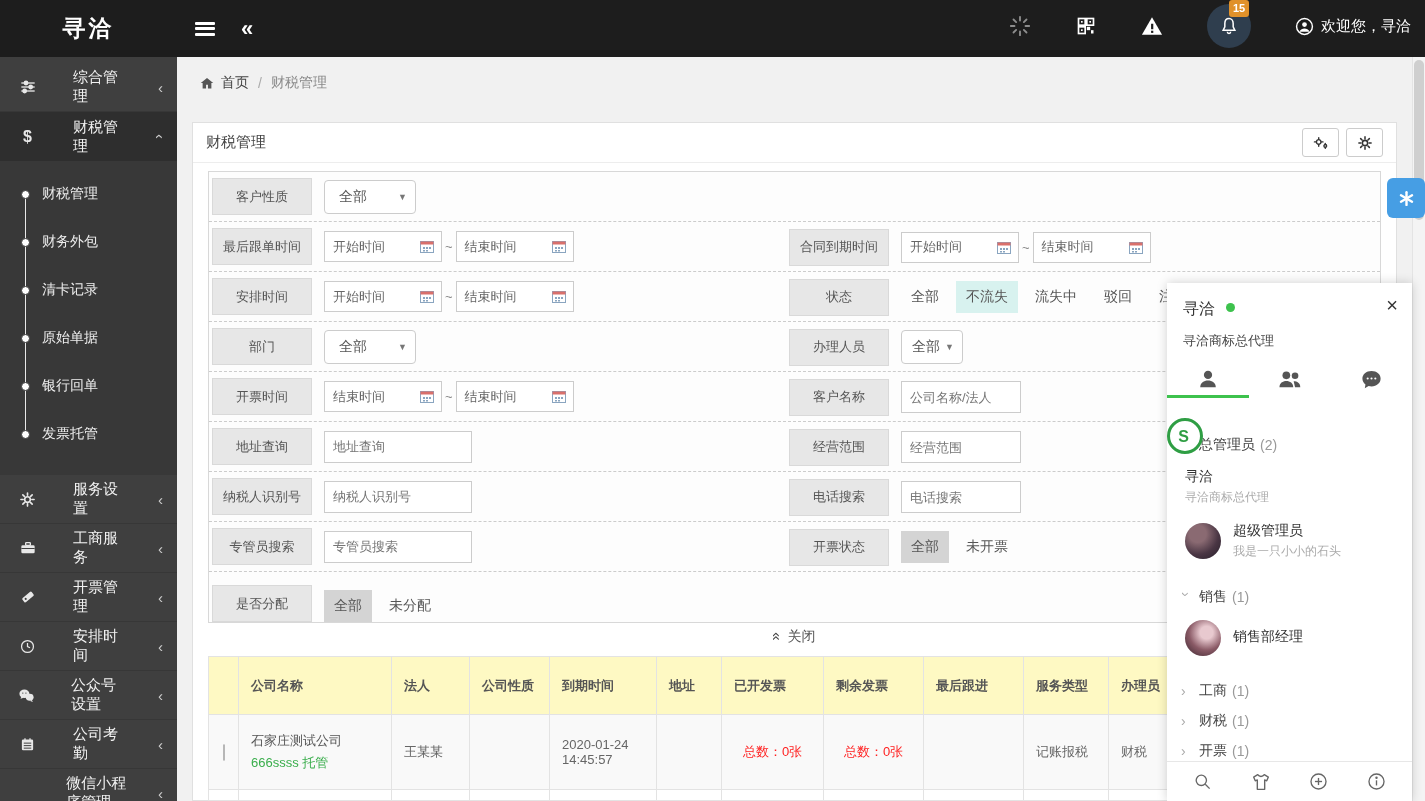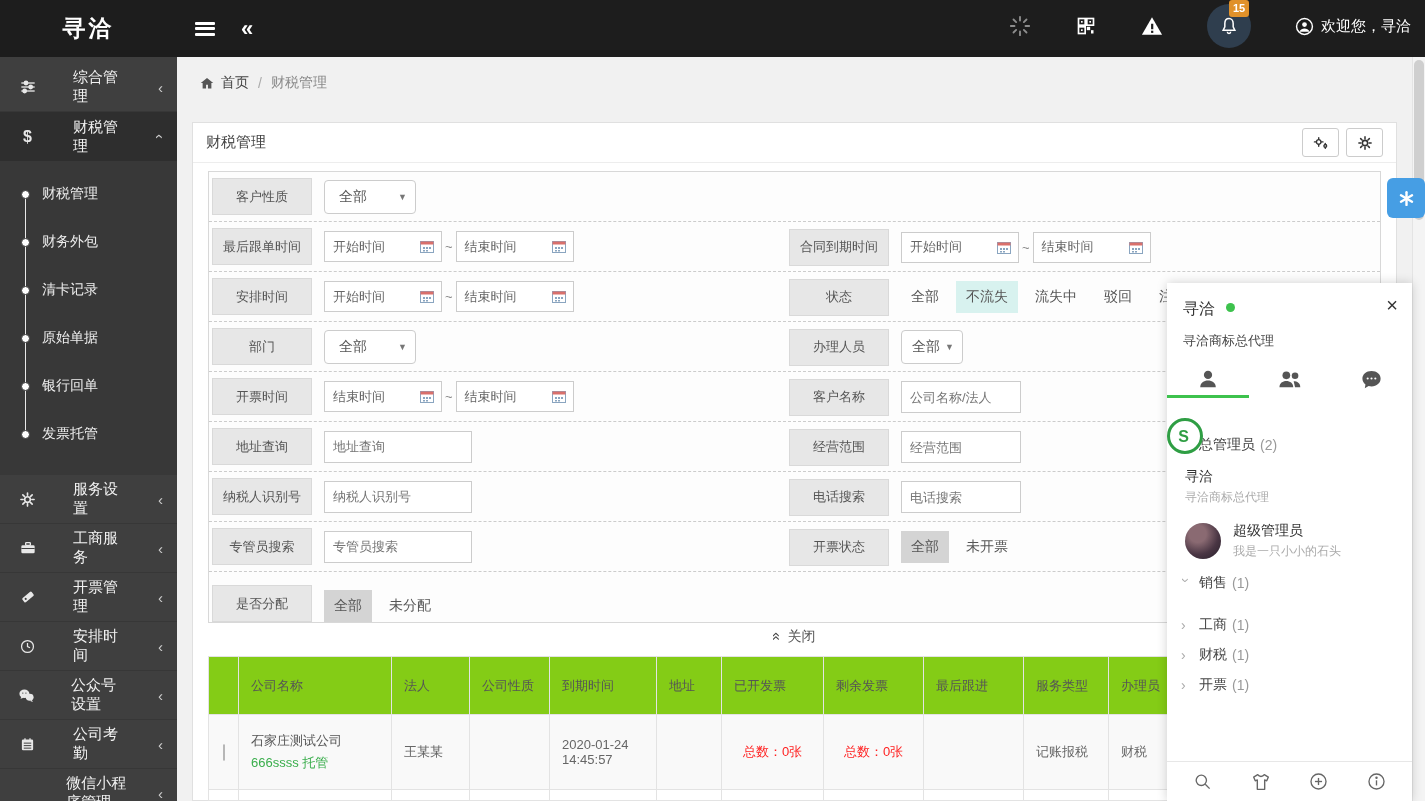--- a/index.html
+++ b/index.html
@@ -76,21 +76,21 @@
   .opt.sel-cyan { background:#d8f2ef; }
   .opt.sel-gray { background:#d4d4d4; }
 
   .collapse-bar { position:absolute; left:0; top:505px; width:100%; text-align:center; font-size:14px; color:#555; cursor:pointer; }
   .collapse-bar .dbl-up { display:inline-block; transform:rotate(90deg); font-size:15px; color:#444; margin-right:2px; vertical-align:-1px; }
 
   
   .data-table { position:absolute; left:15px; top:533px; width:1173px; border-collapse:collapse; background:#fff;
                 font-size:13px; color:#666; table-layout:fixed; }
   .data-table th, .data-table td { border:1px solid #e3e3e3; padding:6px 12px; text-align:left; vertical-align:middle; overflow:hidden; }
-  .data-table th { height:58px; font-weight:normal; color:#555; background:#84cc16; font-size:13px; }
+  .data-table th { height:58px; font-weight:bold; color:#555; background:#fef9c3; font-size:13px; }
   .data-table td { height:75px; background:#f9f9f9; }
   .data-table tr.stub td { height:11px; padding:0 12px; background:#fff; }
   .cell-center { text-align:center !important; }
   .red { color:#ff1f1f; }
   .green { color:#3aae4c; }
   .company-line1 { color:#555; margin-bottom:4px; }
   .checkbox { width:15px; height:15px; border:1px solid #b7b7b7; border-radius:2px; background:#fdfdfd; margin:0 auto; cursor:pointer; }
 
   
   .scrollbar { position:absolute; right:0; top:57px; width:13px; bottom:0; background:#f4f4f4; border-left:1px solid #e4e4e4; z-index:40; }
@@ -717,24 +717,31 @@
         </span>
       </div>
       <div class="member">
         <span class="avatar photo1"></span>
         <span>
           <div class="m-name">超级管理员</div>
           <div class="m-desc">我是一只小小的石头</div>
         </span>
       </div>
 
-      <div class="grp-head" style="margin-top:0;">
+      <div class="grp-head" style="margin-top:14px;">
         <span class="g-chev rot-down">›</span>
         <span>销售</span>
         <span class="grp-count">(1)</span>
+      </div>
+      <div class="member">
+        <span class="avatar photo2"></span>
+        <span>
+          <div class="m-name">销售部经理</div>
+          <div class="m-desc"></div>
+        </span>
       </div>
 
       <div class="grp-head" style="margin-top:12px;">
         <span class="g-chev">›</span>
         <span>工商</span>
         <span class="grp-count">(1)</span>
       </div>
       <div class="grp-head">
         <span class="g-chev">›</span>
         <span>财税</span>

